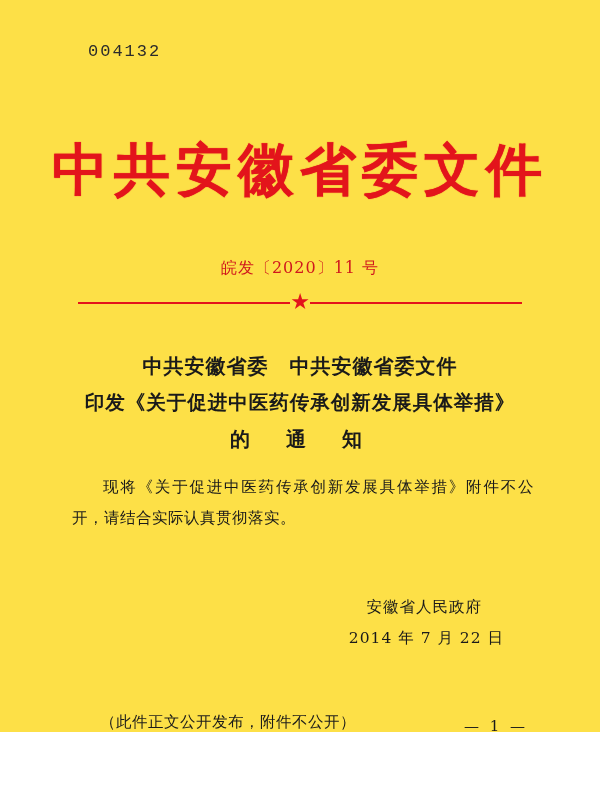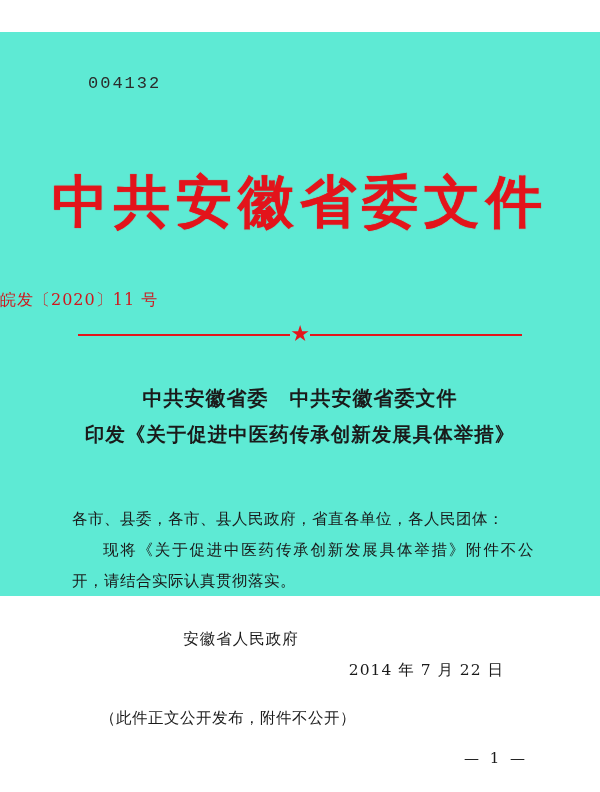--- a/index.html
+++ b/index.html
@@ -9,24 +9,23 @@
   body {
     width: 600px;
     height: 792px;
     background: #ffffff;
     font-family: "Liberation Serif", serif;
     overflow: hidden;
   }
   .page {
     position: relative;
     width: 600px;
-    height: 564px;
-    background: #5eead4;
+    height: 732px;
+    background: #fde047;
     box-sizing: border-box;
-    margin-top: 32px;
   }
 
   
   .serial-number {
     position: absolute;
     left: 88px;
     top: 42px;
     font-family: "Liberation Mono", monospace;
     font-size: 17px;
     letter-spacing: 2px;
@@ -47,21 +46,21 @@
     letter-spacing: 6px;
     line-height: 1.15;
     text-shadow: 0 0 1px #e3141b;
   }
 
   .doc-number {
     position: absolute;
     left: 0;
     right: 0;
     top: 258px;
-    text-align: left;
+    text-align: center;
     font-family: "DejaVu Serif", serif;
     font-size: 16px;
     color: #d0171d;
     letter-spacing: 1px;
   }
 
   
   .red-rule {
     position: absolute;
     left: 78px;
@@ -126,28 +125,28 @@
     right: 96px;
     top: 592px;
     text-align: right;
     color: #1a1a1a;
     font-family: "DejaVu Serif", serif;
     font-size: 15.5px;
     line-height: 2.0;
     letter-spacing: 1px;
   }
   .signature .org1 { padding-right: 44px; }
-  .signature .org2 { padding-right: 22px; text-align: center; }
+  .signature .org2 { padding-right: 22px; }
   .signature .date { padding-right: 0px; }
 
   
   .note {
     position: absolute;
     left: 100px;
-    top: 676px;
+    top: 712px;
     color: #1a1a1a;
     font-family: "DejaVu Serif", serif;
     font-size: 15.5px;
     letter-spacing: 0.5px;
   }
 
   
   .page-number {
     position: absolute;
     right: 72px;
@@ -171,24 +170,24 @@
 
   <div class="red-rule">
     <span class="line left"></span>
     <span class="star">★</span>
     <span class="line right"></span>
   </div>
 
   <div class="title-block">
     <div class="line1">中共安徽省委　中共安徽省委文件</div>
     <div class="line2">印发《关于促进中医药传承创新发展具体举措》</div>
+    <div class="line3">的　通　知</div>
   </div>
 
   <div class="body-text">
-    <div class="salutation">各市、县委，各市、县人民政府，省直各单位，各人民团体：</div>
     <div class="indent">现将《关于促进中医药传承创新发展具体举措》附件不公开，请结合实际认真贯彻落实。</div>
   </div>
 
   <div class="signature">
     <div class="org2">安徽省人民政府</div>
     <div class="date">2014 年 7 月 22 日</div>
   </div>
 
   <div class="note">（此件正文公开发布，附件不公开）</div>
 

